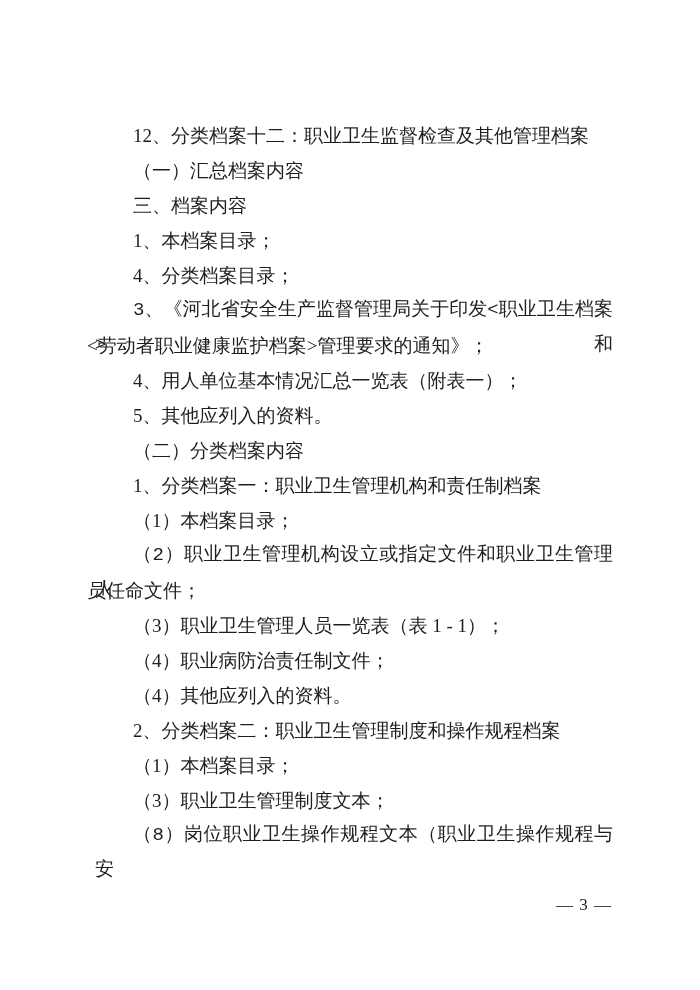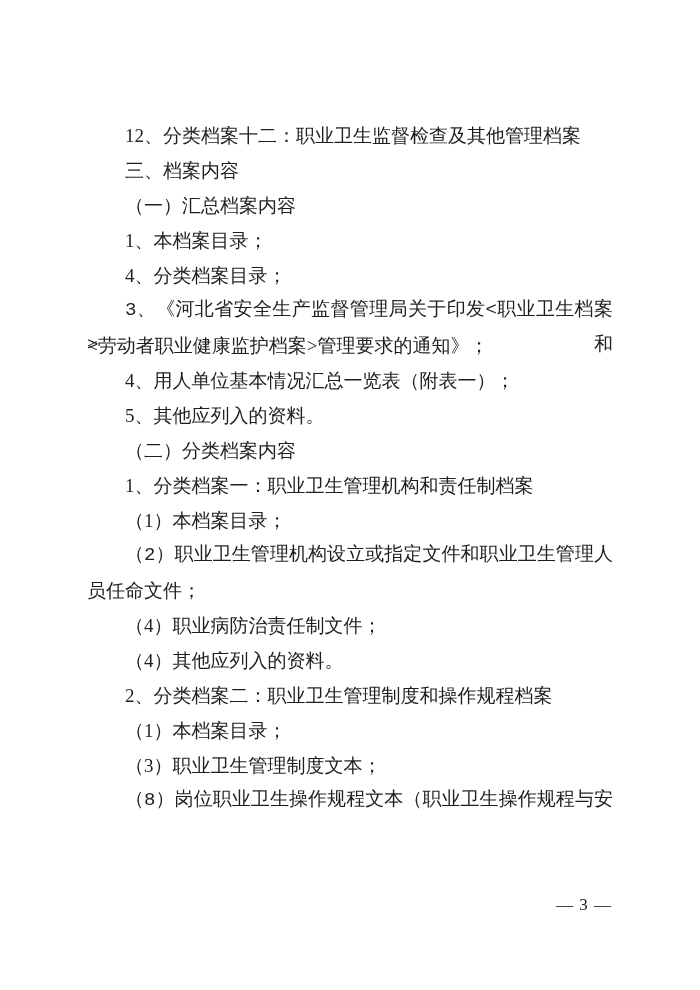--- a/index.html
+++ b/index.html
@@ -27,20 +27,21 @@
     width: 526px;
     font-size: 19px;
     line-height: 35px;
   }
   .line {
     white-space: nowrap;
     height: 35px;
   }
   .line.indent {
     text-indent: 38px;
+    margin-left: 8px;
   }
   .line.justify {
     white-space: normal;
     text-align: justify;
     text-align-last: justify;
     font-family: Liberation Mono, monospace;
   }
   .footer {
     position: absolute;
     top: 893px;
@@ -50,33 +51,34 @@
     letter-spacing: 1px;
     color: #1e1e1e;
   }
 </style>
 </head>
 <body>
 
 <div class="page">
   <div class="content" id="doc-content">
       <div class="line indent">12、分类档案十二：职业卫生监督检查及其他管理档案</div>
+      <div class="line indent">（一）汇总档案内容</div>
       <div class="line indent">三、档案内容</div>
-      <div class="line indent">（一）汇总档案内容</div>
       <div class="line indent">1、本档案目录；</div>
       <div class="line indent">4、分类档案目录；</div>
       <div class="line indent justify">3、《河北省安全生产监督管理局关于印发&lt;职业卫生档案&gt;和</div>
       <div class="line">&lt;劳动者职业健康监护档案&gt;管理要求的通知》；</div>
       <div class="line indent">4、用人单位基本情况汇总一览表（附表一）；</div>
       <div class="line indent">5、其他应列入的资料。</div>
       <div class="line indent">（二）分类档案内容</div>
       <div class="line indent">1、分类档案一：职业卫生管理机构和责任制档案</div>
       <div class="line indent">（1）本档案目录；</div>
       <div class="line indent justify">（2）职业卫生管理机构设立或指定文件和职业卫生管理人</div>
       <div class="line">员任命文件；</div>
+      <div class="line indent">（3）职业卫生管理人员一览表（表 1 - 1）；</div>
       <div class="line indent">（4）职业病防治责任制文件；</div>
       <div class="line indent">（4）其他应列入的资料。</div>
       <div class="line indent">2、分类档案二：职业卫生管理制度和操作规程档案</div>
       <div class="line indent">（1）本档案目录；</div>
       <div class="line indent">（3）职业卫生管理制度文本；</div>
       <div class="line indent justify">（8）岗位职业卫生操作规程文本（职业卫生操作规程与安</div>
     </div>
   <div class="footer">— 3 —</div>
 </div>
 

